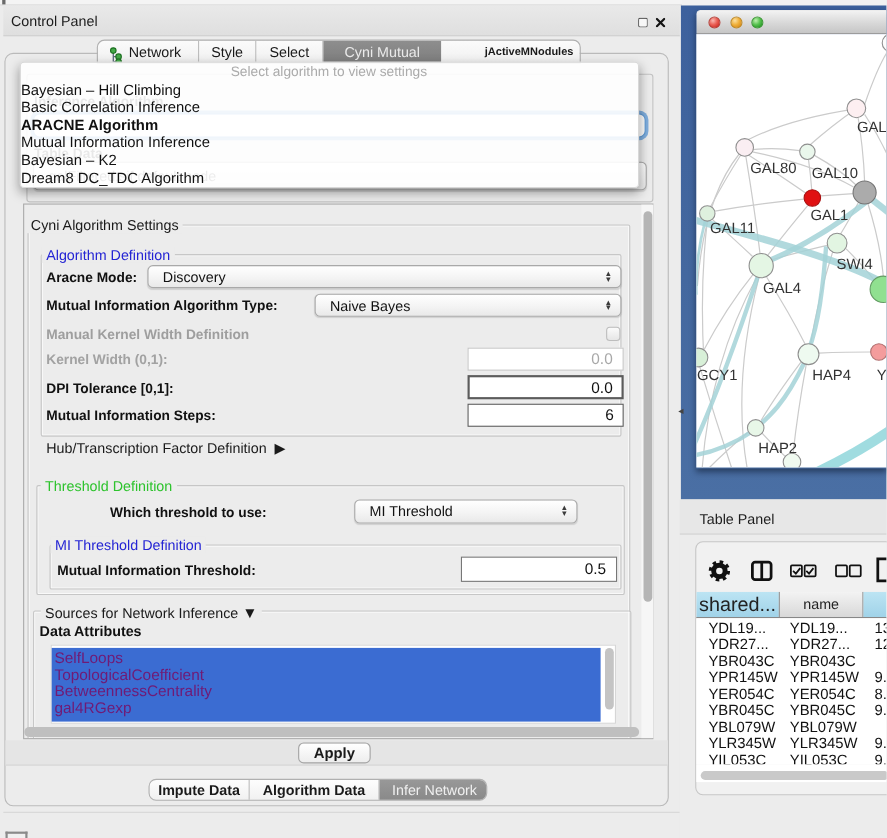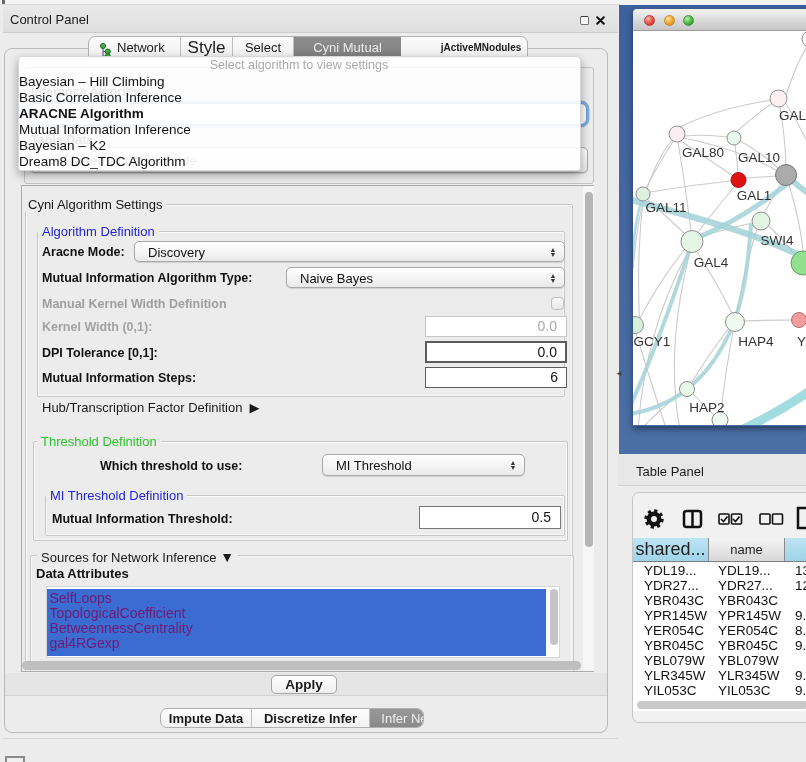--- a/index.html
+++ b/index.html
@@ -26,21 +26,21 @@
 <div class="abs" style="left:10px;top:12px;font-size:13px;color:#1c1c1c;">Control Panel</div>
 <div class="abs" style="left:580px;top:16px;width:8.5px;height:8.5px;border:1.5px solid #6e6e6e;border-top-color:#3a3a3a;border-radius:2px;background:#f7f7f7;"></div>
 <svg class="abs" style="left:596px;top:15.5px;" width="9" height="9" viewBox="0 0 9 9">
     <path d="M1.2,1.2 L7.8,7.8 M7.8,1.2 L1.2,7.8" stroke="#141414" stroke-width="2" stroke-linecap="round"></path>
   </svg>
 
 <div class="abs" style="left:4px;top:48px;width:604px;height:685px;border:1px solid #bababa;border-radius:8px;background:#ececec;"></div>
 
 <div class="abs" style="left:88px;top:36px;width:440px;height:22px;border:1px solid #b0b0b0;border-radius:7px 7px 0 0;background:linear-gradient(180deg,#fbfbfb,#f0f0f0);overflow:hidden;">
   <div class="abs" style="left:0;top:0;width:92px;height:22px;border-right:1px solid #bdbdbd;"></div>
-  <div class="abs" style="left:92px;top:0;width:52px;height:22px;border-right:1px solid #bdbdbd;text-align:center;line-height:21px;font-size:17px;">Style</div>
+  <div class="abs" style="left:92px;top:0;width:52px;height:22px;border-right:1px solid #bdbdbd;text-align:center;line-height:21px;font-size:13px;">Style</div>
   <div class="abs" style="left:144px;top:0;width:61px;height:22px;border-right:1px solid #bdbdbd;text-align:center;line-height:21px;font-size:13px;">Select</div>
   <div class="abs" style="left:205px;top:0;width:107px;height:22px;background:linear-gradient(180deg,#8e8e8e,#7c7c7c);text-align:center;line-height:21px;font-size:13px;color:#ebebeb;">Cyni Mutual</div>
   <div class="abs" style="left:328px;top:0;width:128px;height:22px;text-align:center;line-height:21px;font-size:10px;font-weight:bold;">jActiveMNodules</div>
   <div class="abs" style="left:28px;top:0;font-size:13px;line-height:21px;">Network</div>
   <svg class="abs" style="left:10px;top:4px;" width="14" height="17" viewBox="0 0 14 17">
     <path d="M4 6 v9 h4.5 M4 10.5 h4.5" stroke="#5a6b7a" stroke-width="1.2" fill="none"></path>
     <circle cx="4" cy="5" r="2.5" fill="#44a948" stroke="#1c7020" stroke-width="1"></circle>
     <circle cx="8.8" cy="10.5" r="2.5" fill="#44a948" stroke="#1c7020" stroke-width="1"></circle>
     <circle cx="8.8" cy="15.2" r="2.5" fill="#44a948" stroke="#1c7020" stroke-width="1"></circle>
   </svg>
@@ -102,23 +102,23 @@
   <div class="abs" style="left:528px;top:403px;width:8px;height:56px;background:#c4c4c4;border-radius:4px;"></div>
   <div class="abs" style="left:0px;top:474.5px;width:559px;height:9px;background:#bfbfbf;border-radius:4.5px;"></div>
 </div>
 
 <div class="abs" style="left:583px;top:186px;width:11px;height:485px;background:#f6f6f6;"></div>
 <div class="abs" style="left:584.5px;top:192px;width:8.5px;height:355px;background:#b5b5b5;border-radius:4.5px;"></div>
 
 <div class="abs" style="left:5px;top:673px;width:602px;height:23px;background:#e5e5e5;border-bottom:1px solid #d5d5d5;"></div>
 <div class="abs" style="left:271px;top:675px;width:66px;height:19px;border:1px solid #a5a5a5;border-radius:5px;background:linear-gradient(180deg,#ffffff,#ededed);text-align:center;line-height:18px;font-size:13.5px;font-weight:bold;color:#1a1a1a;">Apply</div>
 
-<div class="abs" style="left:160px;top:708px;width:264px;height:20px;border:1px solid #b0b0b0;border-radius:7px;background:linear-gradient(180deg,#fdfdfd,#f1f1f1);overflow:hidden;">
+<div class="abs" style="left:135px;top:708px;width:308px;height:20px;border:1px solid #b0b0b0;border-radius:7px;background:linear-gradient(180deg,#fdfdfd,#f1f1f1);overflow:hidden;">
   <div class="abs" style="left:0;top:0;width:91px;height:20px;border-right:1px solid #bdbdbd;text-align:center;line-height:19px;font-size:13px;font-weight:bold;">Impute Data</div>
-  <div class="abs" style="left:91px;top:0;width:118px;height:20px;border-right:1px solid #bdbdbd;text-align:center;line-height:19px;font-size:13px;font-weight:bold;">Discretize Infer</div>
+  <div class="abs" style="left:91px;top:0;width:118px;height:20px;border-right:1px solid #bdbdbd;text-align:center;line-height:19px;font-size:13px;font-weight:bold;">Algorithm Data</div>
   <div class="abs" style="left:209px;top:0;width:100px;height:20px;background:linear-gradient(180deg,#989898,#888888);text-align:center;line-height:19px;font-size:13px;color:#efefef;">Infer Network</div>
 </div>
 <div class="abs" style="left:3px;top:738px;width:615px;height:1px;background:#d8d8d8;"></div>
 
 <div class="abs" style="left:5px;top:756px;width:20px;height:6px;border:2px solid #8a8a8a;border-bottom:none;background:#f0f0f0;"></div>
 
 <div class="abs" style="left:620px;top:0;width:186px;height:5px;background:#f2f2f2;"></div>
 <div class="abs" style="left:619px;top:5px;width:187px;height:449px;background:linear-gradient(180deg,#3d619d 0%,#44689f 55%,#4a6fa4 100%);"></div>
 <div class="abs" style="left:615px;top:369px;width:7px;height:9px;color:#444;font-size:8px;line-height:9px;">◄</div>
 

